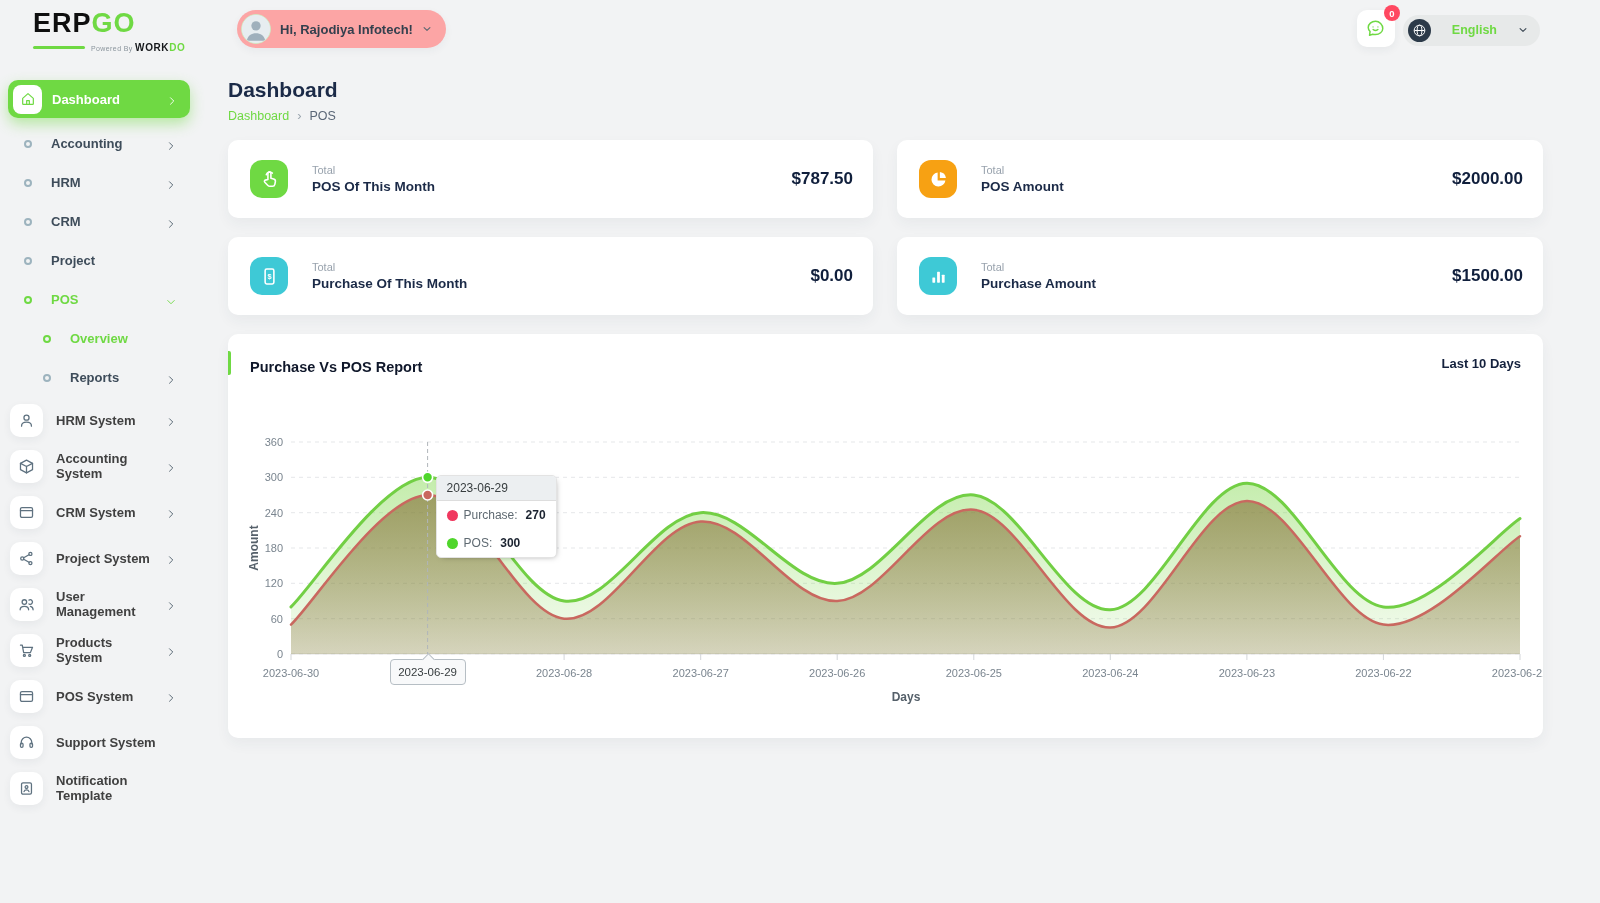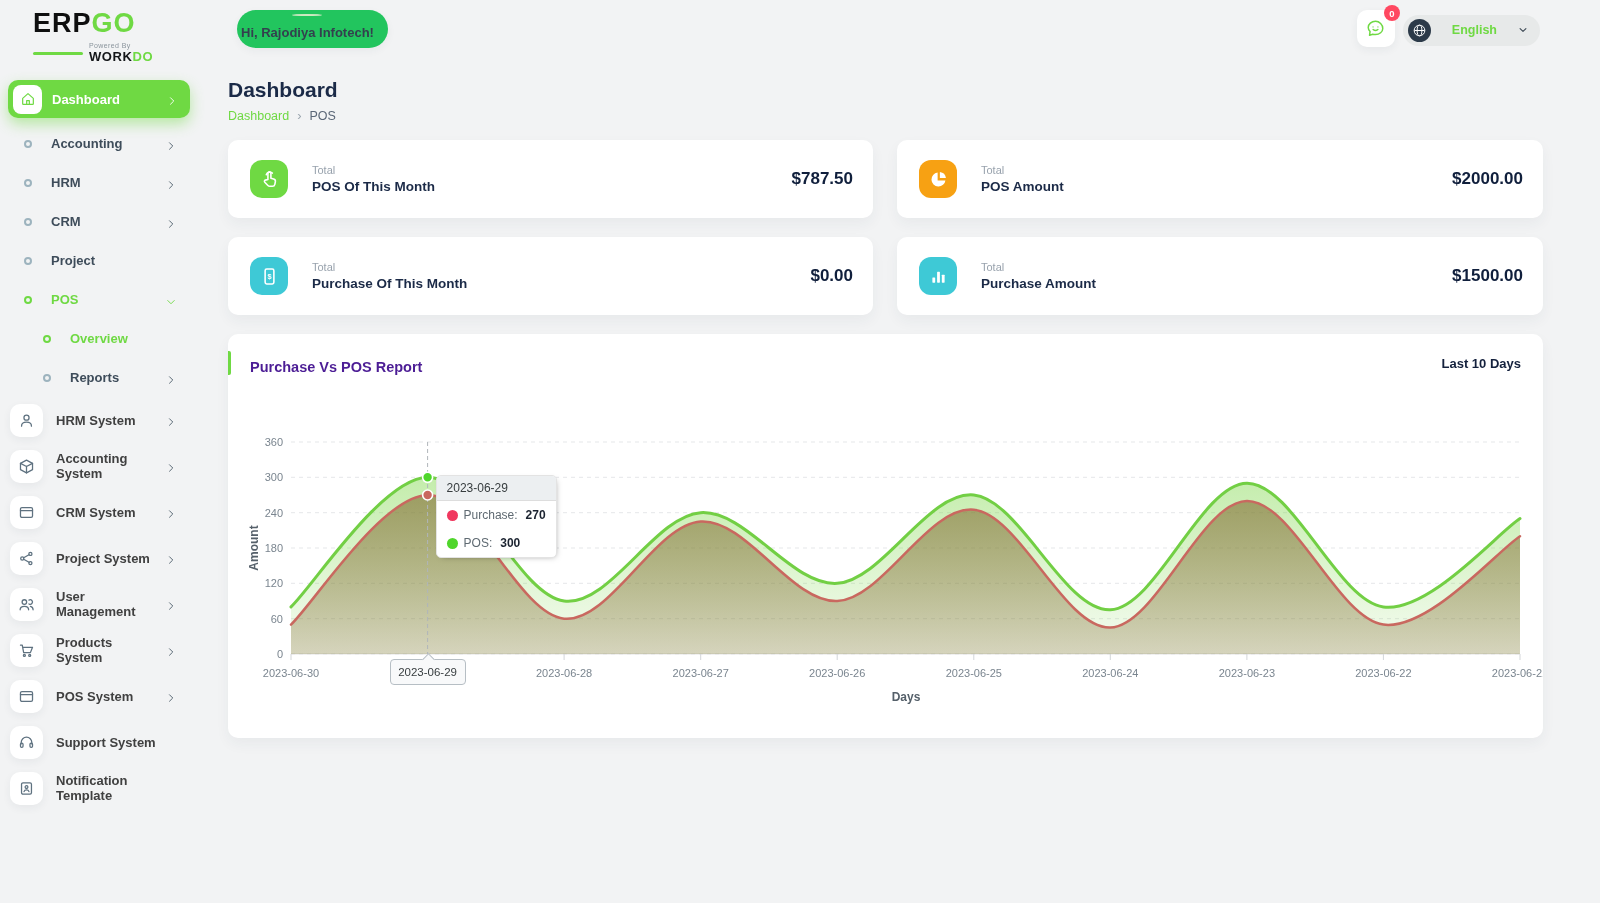--- a/index.html
+++ b/index.html
@@ -7,26 +7,26 @@
   body { font-family:"Liberation Sans", sans-serif; background:#f2f3f4; color:#1c2741; position:relative; }
 
   
   .logo { position:absolute; left:33px; top:10px; width:160px; cursor:pointer; }
   .logo-word { font-size:27px; font-weight:900; letter-spacing:1px; line-height:1; }
   .logo-word .p1 { color:#0f0f0f; }
   .logo-word .p2 { color:#6fd943; }
   .logo-sub { display:flex; align-items:center; gap:6px; margin-top:5px; }
   .logo-bar { width:52px; height:3px; border-radius:2px; background:#6fd943; }
   .logo-powered { font-size:7px; color:#8a949c; letter-spacing:.4px; }
-  .logo-powered b { font-size:13px; letter-spacing:.6px; }
+  .logo-powered b { font-size:10px; letter-spacing:.6px; }
   .logo-powered .b1 { color:#15171a; }
   .logo-powered .b2 { color:#6fd943; }
 
-  .user-pill { position:absolute; left:237px; top:10px; height:38px; background:#22c55e; border-radius:19px;
-    display:flex; align-items:center; gap:9px; padding:4px 14px 4px 4px; box-shadow:0 3px 8px rgba(30,50,70,.05); cursor:pointer;flex-direction:column; }
+  .user-pill { position:absolute; left:237px; top:10px; height:38px; background:#fca5a5; border-radius:19px;
+    display:flex; align-items:center; gap:9px; padding:4px 14px 4px 4px; box-shadow:0 3px 8px rgba(30,50,70,.05); cursor:pointer; }
   .avatar { width:30px; height:30px; border-radius:50%; background:#e7edf0; overflow:hidden; border:1px solid #cfe9c0; }
   .user-name { font-size:13px; font-weight:600; color:#33404e; }
   .chev-dn { width:10px; height:10px; color:#5a6670; }
 
   .hdr-right { position:absolute; right:60px; top:10px; display:flex; gap:8px; align-items:center; }
   .notif-btn { position:relative; width:38px; height:37px; background:#fff; border-radius:10px;
     display:flex; align-items:center; justify-content:center; box-shadow:0 3px 8px rgba(30,50,70,.06); cursor:pointer; color:#6fd943; }
   .notif-btn svg { width:21px; height:21px; }
   .badge { position:absolute; top:-5px; right:-5px; min-width:16px; height:16px; border-radius:8px; background:#ff4861;
     color:#fff; font-size:9.5px; font-weight:700; display:flex; align-items:center; justify-content:center; padding:0 4px; }
@@ -80,21 +80,21 @@
   .stat-texts { margin-left:24px; flex:1; }
   .stat-label { font-size:11px; color:#98a2ad; }
   .stat-title { font-size:13.5px; font-weight:700; color:#1b2a47; margin-top:3px; }
   .stat-value { font-size:17px; font-weight:700; color:#101f3c; }
 
   
   .chart-card { position:absolute; left:228px; top:334px; width:1315px; height:404px; background:#fff;
     border-radius:10px; box-shadow:0 6px 14px rgba(40,60,80,.05); }
   .chart-head { position:relative; height:58px; display:flex; align-items:center; justify-content:space-between; padding:0 22px; }
   .chart-accent { position:absolute; left:0; top:17px; width:3px; height:24px; background:#6fd943; border-radius:0 2px 2px 0; }
-  .chart-title { font-size:14.5px; font-weight:700; color:#4c1d95;margin-top:8px; }
+  .chart-title { font-size:14.5px; font-weight:700; color:#0f172a;margin-top:8px; }
   .chart-range { font-size:13px; font-weight:700; color:#14213d; }
   .chart-wrap { position:absolute; left:0; top:86px; width:1315px; height:300px; }
   .chart-wrap svg.main { position:absolute; inset:0; }
   svg text { font-family:"Liberation Sans", sans-serif; }
 
   .xbox { position:absolute; width:76px; height:26px; top:239px; background:#f8f9fa; border:1px solid #b6bec4;
     border-radius:4px; display:flex; align-items:center; justify-content:center; font-size:11.5px; color:#373d3f; }
   .xbox::before { content:''; position:absolute; top:-5px; left:50%; margin-left:-4px; width:8px; height:8px;
     background:#f8f9fa; border-left:1px solid #b6bec4; border-top:1px solid #b6bec4; transform:rotate(45deg); }
 

